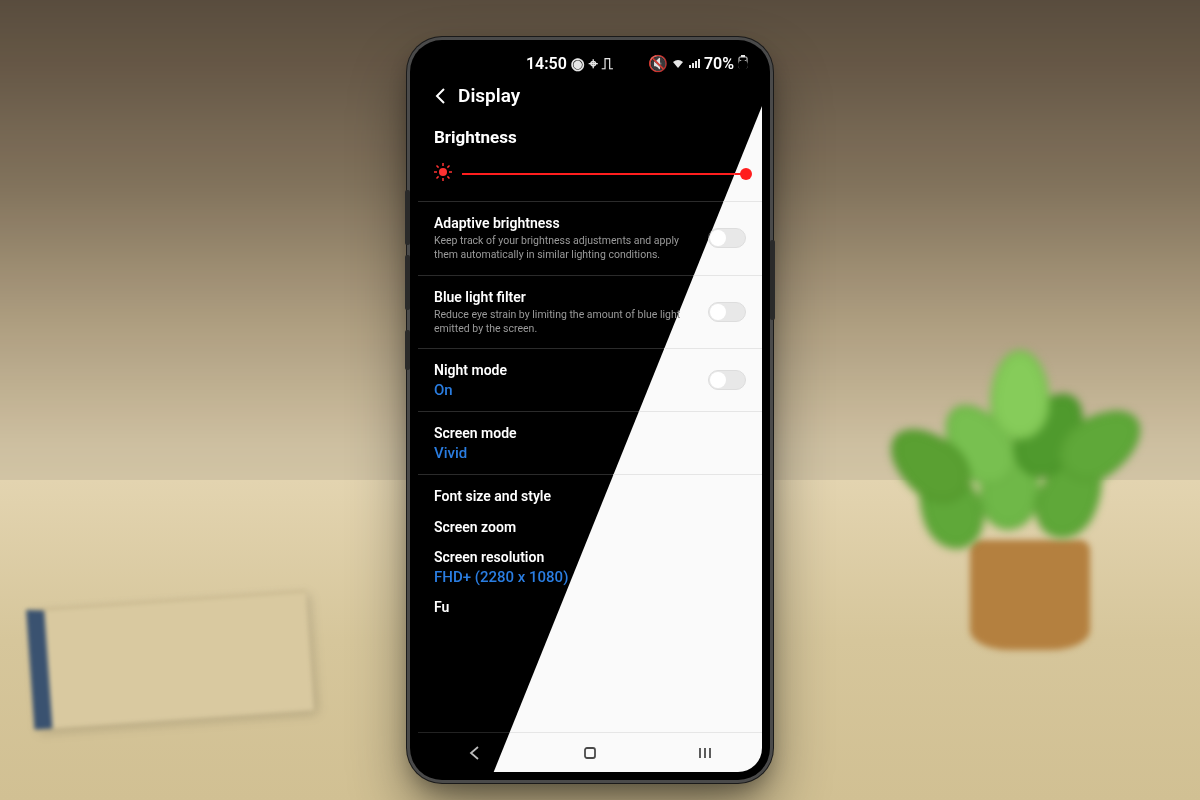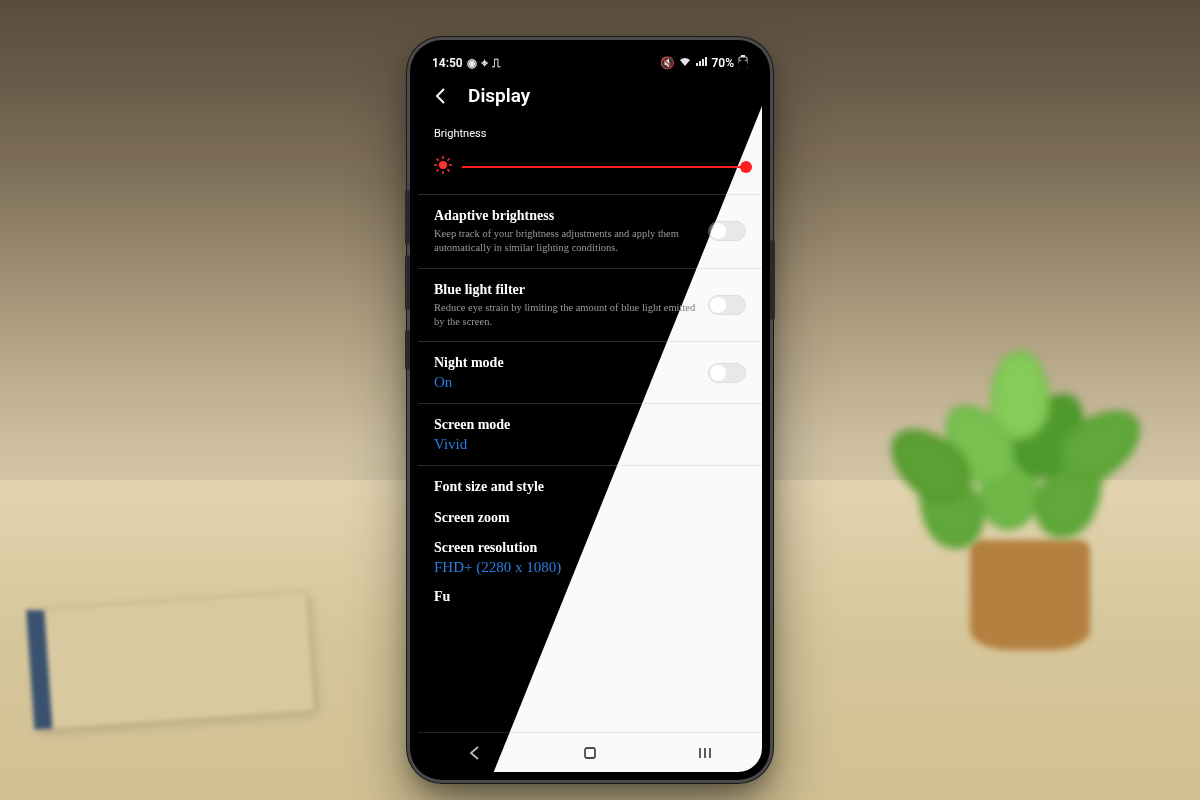--- a/index.html
+++ b/index.html
@@ -121,47 +121,47 @@
   }
   .ui-light .sub { color: #7a7a7a; }
   .ui-light .value { color: #2a7de1; }
   .ui-light .divider { background: #e5e5e5; }
   .ui-light .toggle-track { background: #e8e8e8; border-color: #ddd; }
   .ui-light .toggle-thumb { background: #fff; }
 
   
   .status {
     display: flex;
-    justify-content: space-between;
+    justify-content: flex-end;
     align-items: center;
     padding: 6px 14px 2px;
-    font-size: 12px;
+    font-size: 16px;
     font-weight: 600;
     height: 26px;
     gap: 35px;
   }
   .status-left, .status-right { display: flex; align-items: center; gap: 4px; }
   .s-icon { display: inline-block; opacity: 0.9; }
 
   
   .header {
     display: flex;
     align-items: center;
-    gap: 18px;
+    gap: 8px;
     padding: 10px 14px 14px;
   }
   .back-arrow svg { display: block; }
   .title { font-size: 19px; font-weight: 600; }
 
   .content {
     padding: 0 16px;
   }
   .section-label {
-    font-size: 11px;
-    font-weight: 400;
+    font-size: 17px;
+    font-weight: 700;
     padding: 6px 0 10px;
   }
 
   
   .slider-row {
     display: flex;
     align-items: center;
     gap: 10px;
     padding: 6px 0 14px;
   }
@@ -182,21 +182,20 @@
     transform: translate(-50%, -50%);
   }
 
   .divider { height: 1px; background: #2b2b2b; margin: 2px -16px; }
 
   .setting {
     display: flex;
     align-items: center;
     padding: 10px 0 10px;
     gap: 10px;
-    font-family: Liberation Serif, serif;
   }
   .setting-text { flex: 1; min-width: 0; }
   .label { font-size: 14px; font-weight: 600; line-height: 1.3; }
   .sub { font-size: 10.5px; color: #9a9a9a; line-height: 1.35; padding-top: 2px; }
   .value { font-size: 15px; color: #2a7de1; padding-top: 2px; font-weight: 500; }
 
   .toggle {
     width: 38px;
     height: 20px;
     position: relative;

